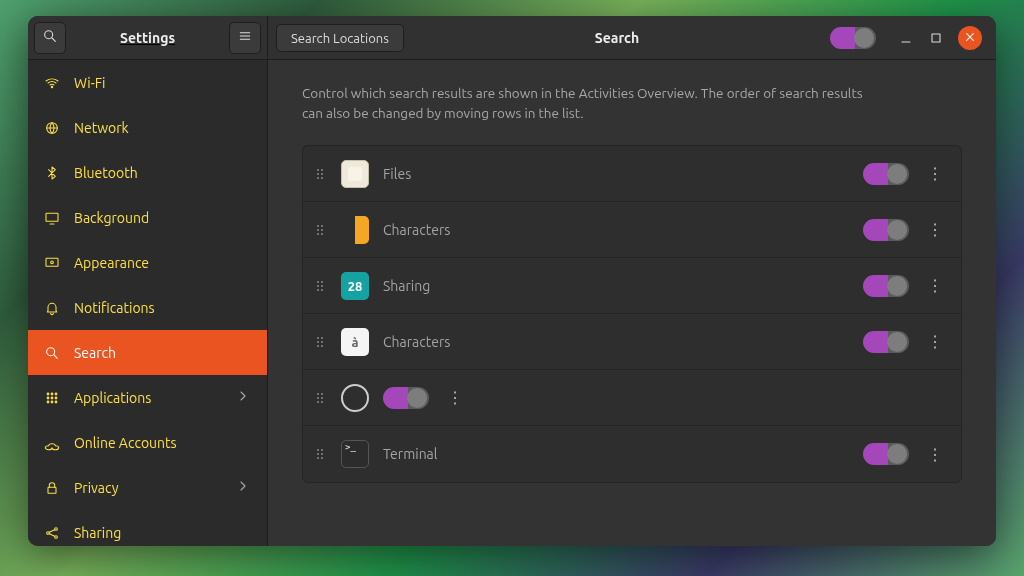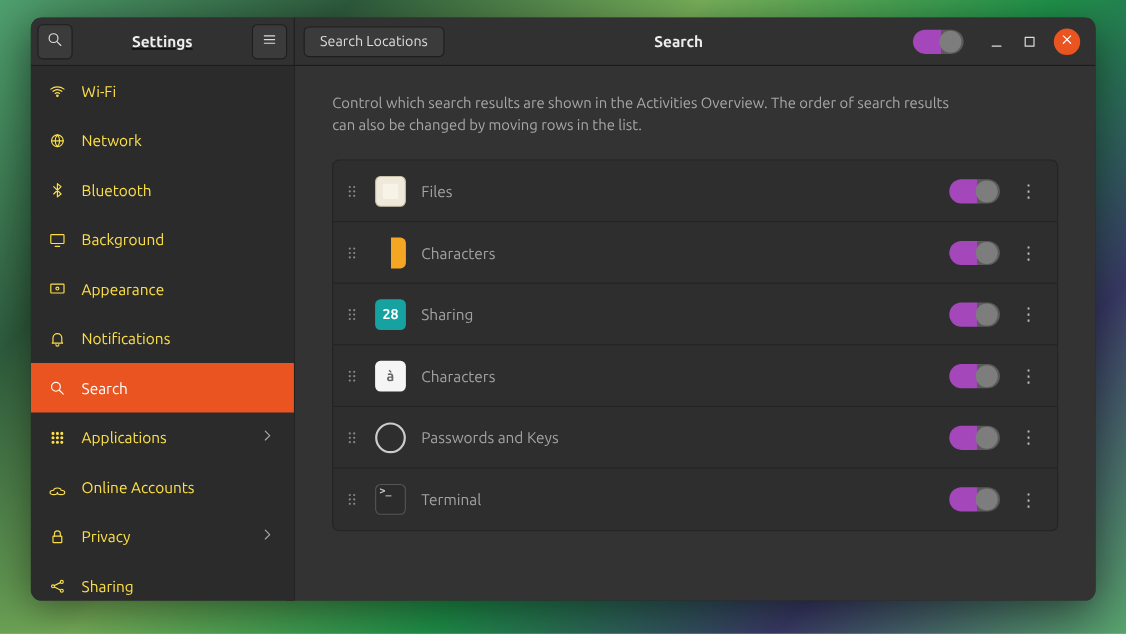--- a/index.html
+++ b/index.html
@@ -358,21 +358,20 @@
             <span>
               <i></i>
               <i></i>
             </span>
             <span>
               <i></i>
               <i></i>
             </span>
           </div>
           <div class="app-ico ico-keys"></div>
-          <div class="app-label">Passwords and Keys</div>
           <div class="toggle on">
             <div class="knob"></div>
           </div>
           <div class="kebab">⋮</div>
         </div>
         <div class="row">
           <div class="grip">
             <span>
               <i></i>
               <i></i>

